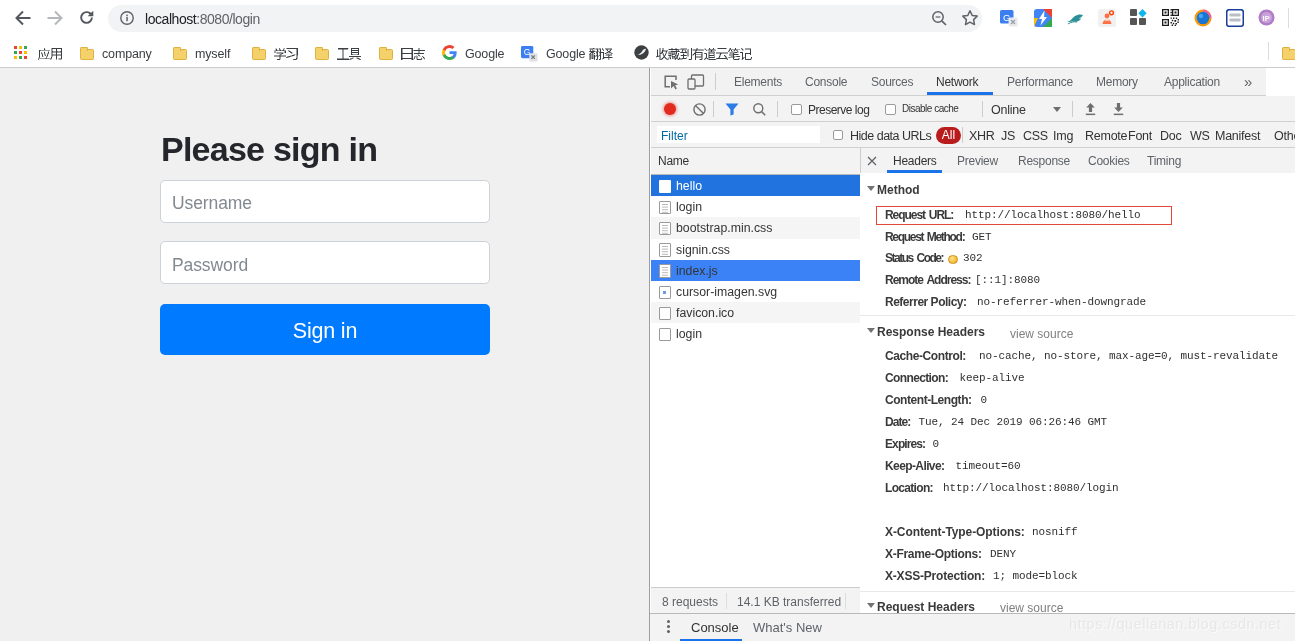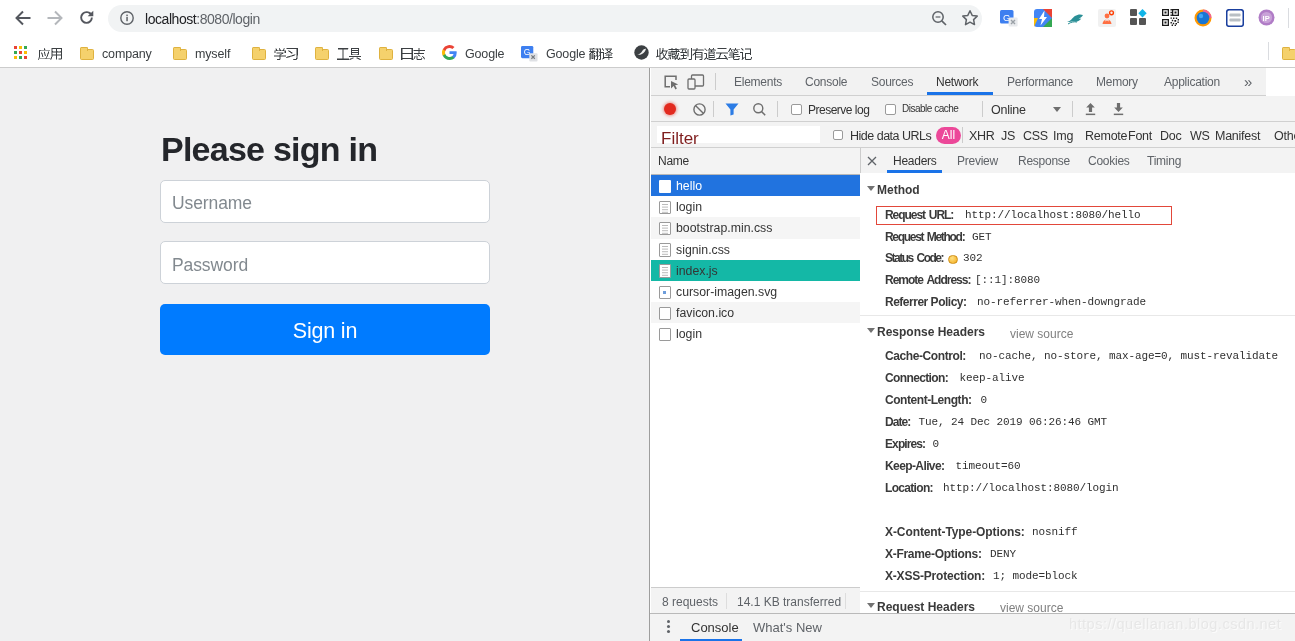--- a/index.html
+++ b/index.html
@@ -264,24 +264,24 @@
         <rect x="1.8" y="10.6" width="9.4" height="1.5" fill="#6e6e6e"></rect>
       </svg>
     <svg class="a" style="left:461px;top:7px" width="13" height="13" viewBox="0 0 13 13">
         <path d="M6.5 9L2.2 4.4h2.7V0h3.2v4.4h2.7z" fill="#6e6e6e"></path>
         <rect x="1.8" y="10.6" width="9.4" height="1.5" fill="#6e6e6e"></rect>
       </svg>
   </div>
 
   <div class="a" style="left:1px;top:54px;width:645px;height:26px;background:#f3f3f3;border-bottom:1px solid #d0d0d0">
     <div class="a" style="left:6px;top:4px;width:163px;height:17px;background:#fff"></div>
-    <div class="a" style="left:10px;top:6.5px;font-size:17px;color:#7f1d1d">Filter</div>
+    <div class="a" style="left:10px;top:6.5px;font-size:12px;color:#0369a1">Filter</div>
     <div class="a cbx" style="left:182px;top:8px;width:10px;height:10px"></div>
     <div class="a tab dk" style="left:199px;top:7px;font-size:12.5px;letter-spacing:-.5px">Hide data URLs</div>
-    <div class="a" style="left:285px;top:5px;width:25px;height:17px;background:#ec4899;border-radius:9px;color:#fff;font-size:12px;text-align:center;line-height:17px">All</div>
+    <div class="a" style="left:285px;top:5px;width:25px;height:17px;background:#b91c1c;border-radius:9px;color:#fff;font-size:12px;text-align:center;line-height:17px">All</div>
     <div class="a sep" style="left:311px;top:5px;height:16px"></div>
     <div class="a tab dk" style="left:318px;top:7px;font-size:12.5px">XHR</div>
     <div class="a tab dk" style="left:350px;top:7px;font-size:12.5px">JS</div>
     <div class="a tab dk" style="left:372px;top:7px;font-size:12.5px">CSS</div>
     <div class="a tab dk" style="left:402px;top:7px;font-size:12.5px">Img</div>
     <div class="a tab dk" style="left:434px;top:7px;font-size:12.5px">Remote</div>
     <div class="a tab dk" style="left:477px;top:7px;font-size:12.5px">Font</div>
     <div class="a tab dk" style="left:509px;top:7px;font-size:12.5px">Doc</div>
     <div class="a tab dk" style="left:539px;top:7px;font-size:12.5px">WS</div>
     <div class="a tab dk" style="left:564px;top:7px;font-size:12.5px">Manifest</div>
@@ -312,21 +312,21 @@
         <div class="a" style="left:25px;top:4px;line-height:14px">login</div>
     </div>
     <div class="a" style="left:0;top:44.4px;width:100%;height:21.2px;background:#f5f5f5">
       <div class="a doc" style="left:8px;top:4.5px"></div>
         <div class="a" style="left:25px;top:4px;line-height:14px">bootstrap.min.css</div>
     </div>
     <div class="a" style="left:0;top:65.6px;width:100%;height:21.2px;background:#fff">
       <div class="a doc" style="left:8px;top:4.5px"></div>
         <div class="a" style="left:25px;top:4px;line-height:14px">signin.css</div>
     </div>
-    <div class="a" style="left:0;top:86.8px;width:100%;height:21.2px;background:#14b8a6">
+    <div class="a" style="left:0;top:86.8px;width:100%;height:21.2px;background:#3b82f6">
       <div class="a doc" style="left:8px;top:4.5px"></div>
         <div class="a" style="left:25px;top:4px;line-height:14px">index.js</div>
     </div>
     <div class="a" style="left:0;top:108.0px;width:100%;height:21.2px;background:#fff">
       <div class="a doc2" style="left:8px;top:4.5px"></div>
         <div class="a" style="left:25px;top:4px;line-height:14px">cursor-imagen.svg</div>
     </div>
     <div class="a" style="left:0;top:129.2px;width:100%;height:21.2px;background:#f5f5f5">
       <div class="a doc3" style="left:8px;top:4.5px"></div>
         <div class="a" style="left:25px;top:4px;line-height:14px">favicon.ico</div>

